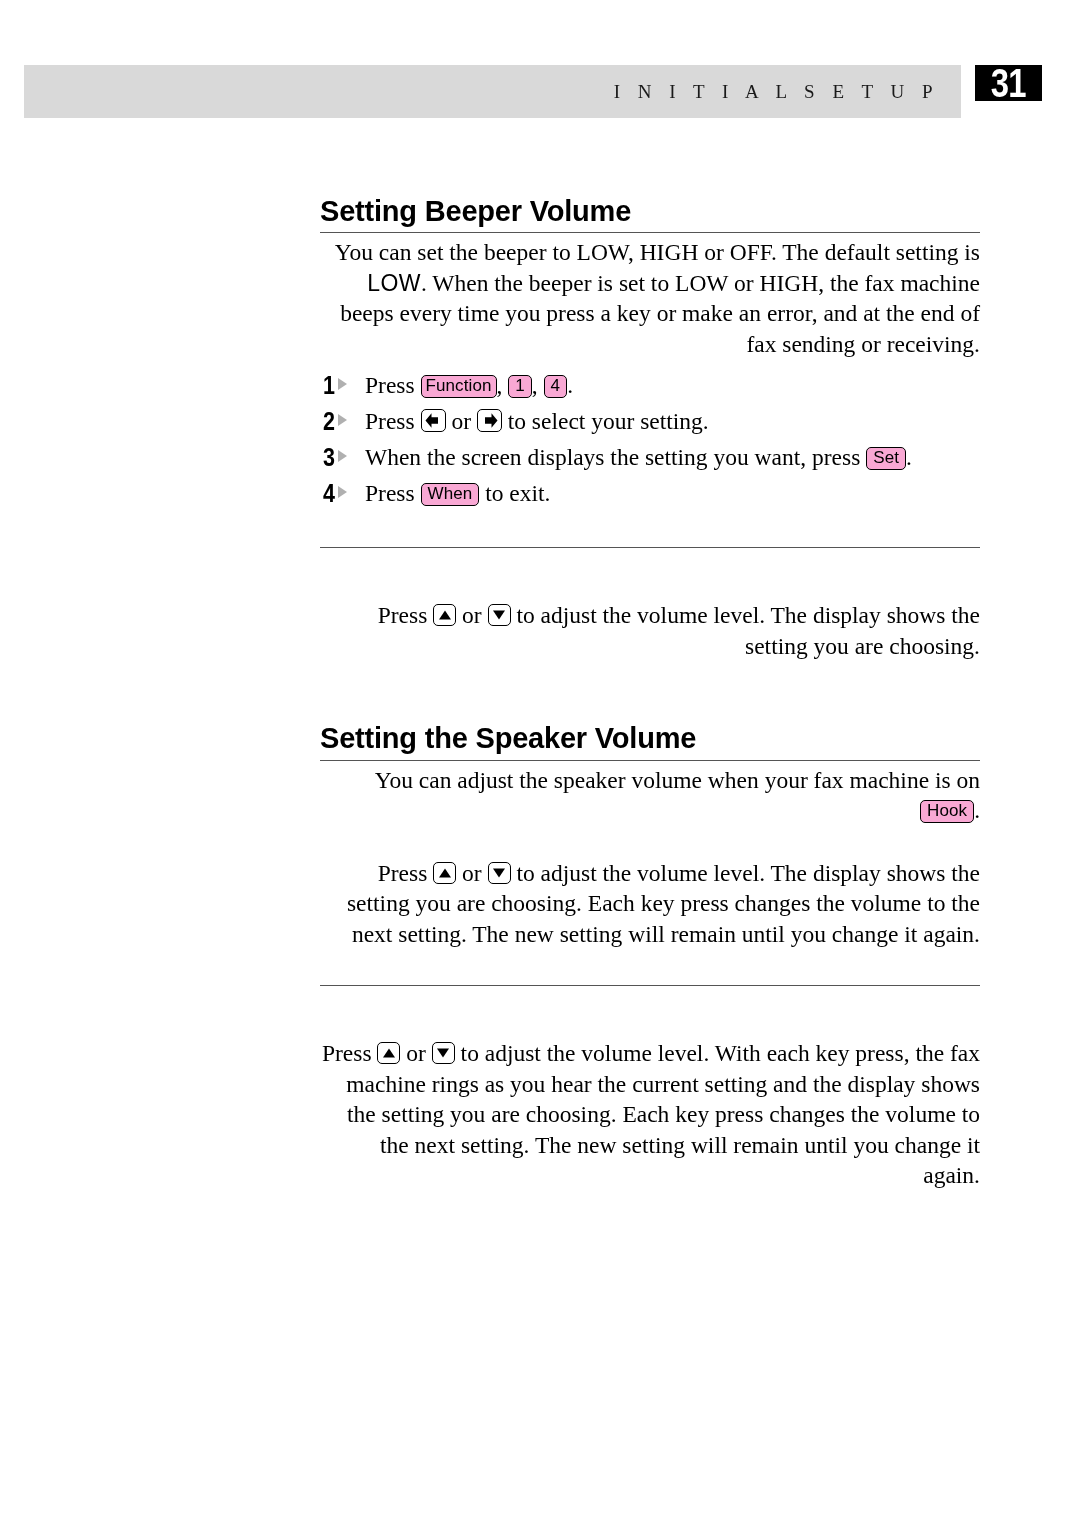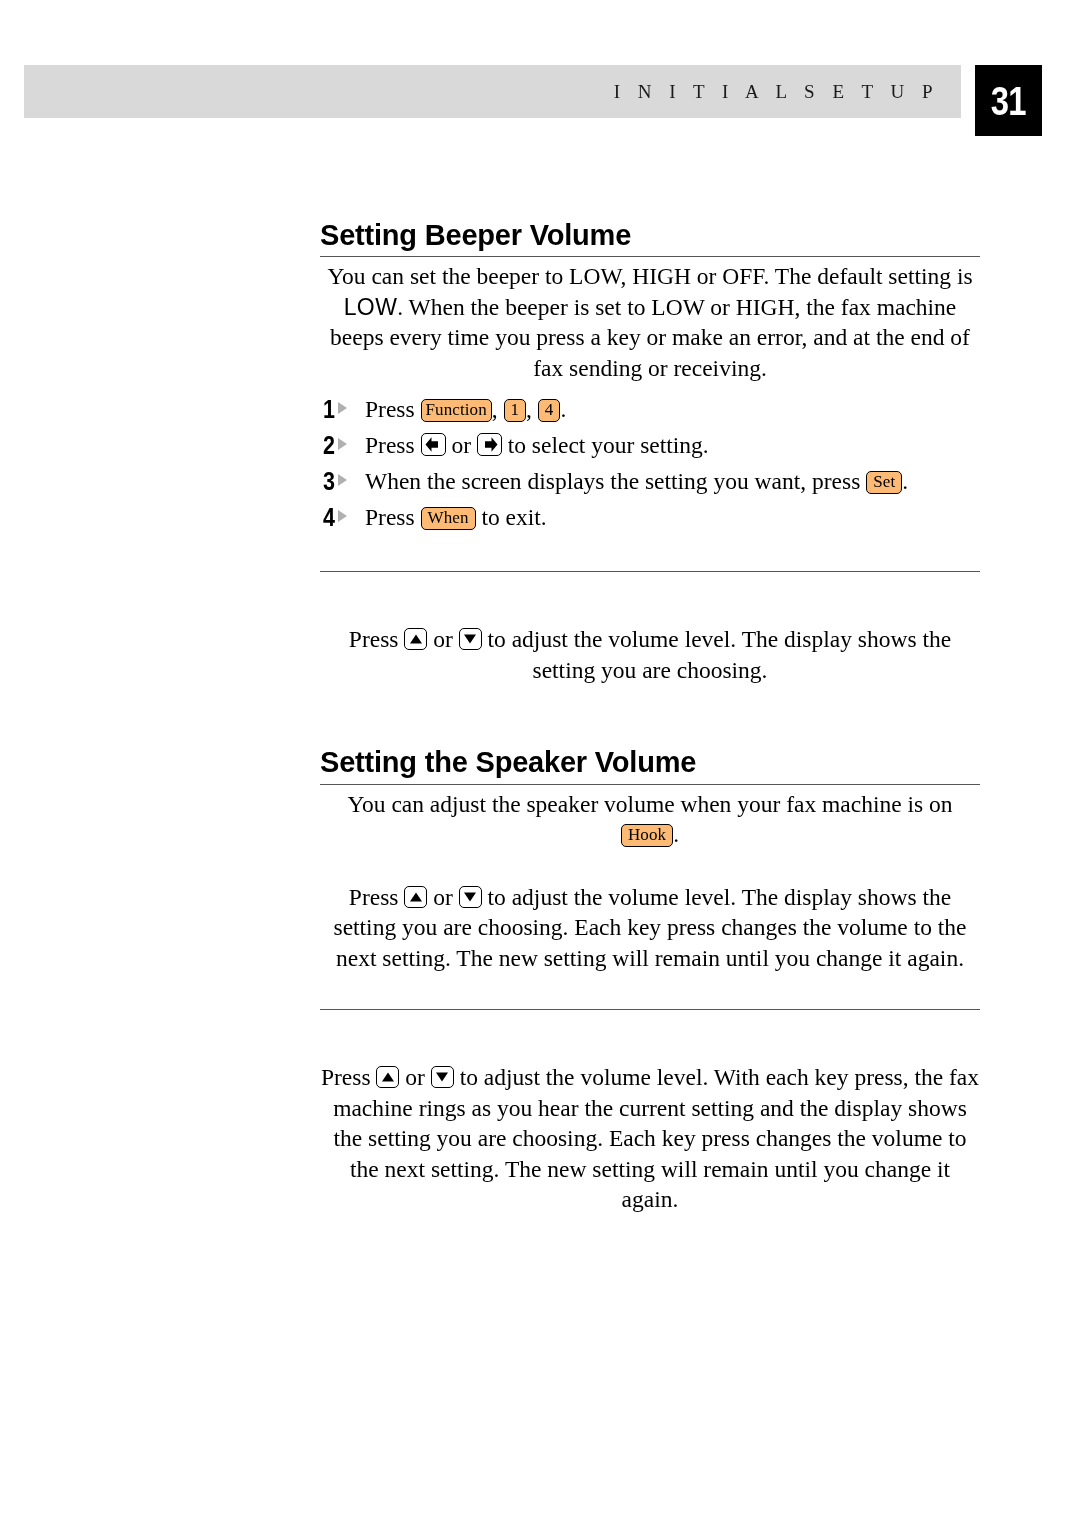--- a/index.html
+++ b/index.html
@@ -34,21 +34,21 @@
     font-size: 19px;
     letter-spacing: 6.5px;
     color: #1a1a1a;
     white-space: nowrap;
   }
   .page-number-box {
     position: absolute;
     left: 975px;
     top: 65px;
     width: 67px;
-    height: 71px;
+    height: 36px;
     background: #000000;
     display: flex;
     align-items: center;
     justify-content: center;
   }
   .page-number-box span {
     font-family: "Liberation Sans Narrow", "Liberation Sans", sans-serif;
     font-weight: bold;
     font-size: 40px;
     line-height: 1;
@@ -56,21 +56,20 @@
     transform: scaleX(0.82);
     letter-spacing: -1px;
   }
 
   
   .content {
     position: absolute;
     left: 320px;
     top: 196px;
     width: 660px;
-    margin-top: 24px;
   }
 
   h2.section-heading {
     font-family: "Liberation Sans Narrow", "Liberation Sans", sans-serif;
     font-weight: bold;
     font-size: 29px;
     line-height: 1.05;
     margin: 0;
     padding: 0 0 6px 0;
     letter-spacing: -0.2px;
@@ -80,21 +79,21 @@
     height: 0;
     border-top: 1.6px solid #555;
     width: 660px;
     margin: 0 0 4px 0;
   }
 
   p.body-text {
     font-size: 23.5px;
     line-height: 30.5px;
     margin: 6px 0 0 0;
-    text-align: center;
+    text-align: right;
   }
   p.body-text.tight { margin-top: 2px; }
 
   .spacer-sm { height: 16px; }
   .spacer-md { height: 26px; }
   .spacer-lg { height: 36px; }
 
   
   .lcd {
     font-family: "Liberation Sans Narrow", "Liberation Sans", sans-serif;
@@ -141,25 +140,25 @@
     position: relative;
     top: -4px;
   }
 
   
   .key {
     display: inline-block;
     border: 1.4px solid #000;
     border-radius: 5px;
     padding: 0px 4px 1px 4px;
-    font-family: Liberation Serif, serif;
+    font-family: Liberation Sans, sans-serif;
     font-size: 17px;
     line-height: 20px;
     vertical-align: 2px;
-    background: #fdba74;
+    background: #f9a8d4;
     white-space: nowrap;
     letter-spacing: 0.1px;
   }
   .key.narrow { padding: 0px 6px 1px 6px; }
 
   .key-arrow {
     display: inline-block;
     border: 1.6px solid #000;
     border-radius: 5px;
     width: 23px;

